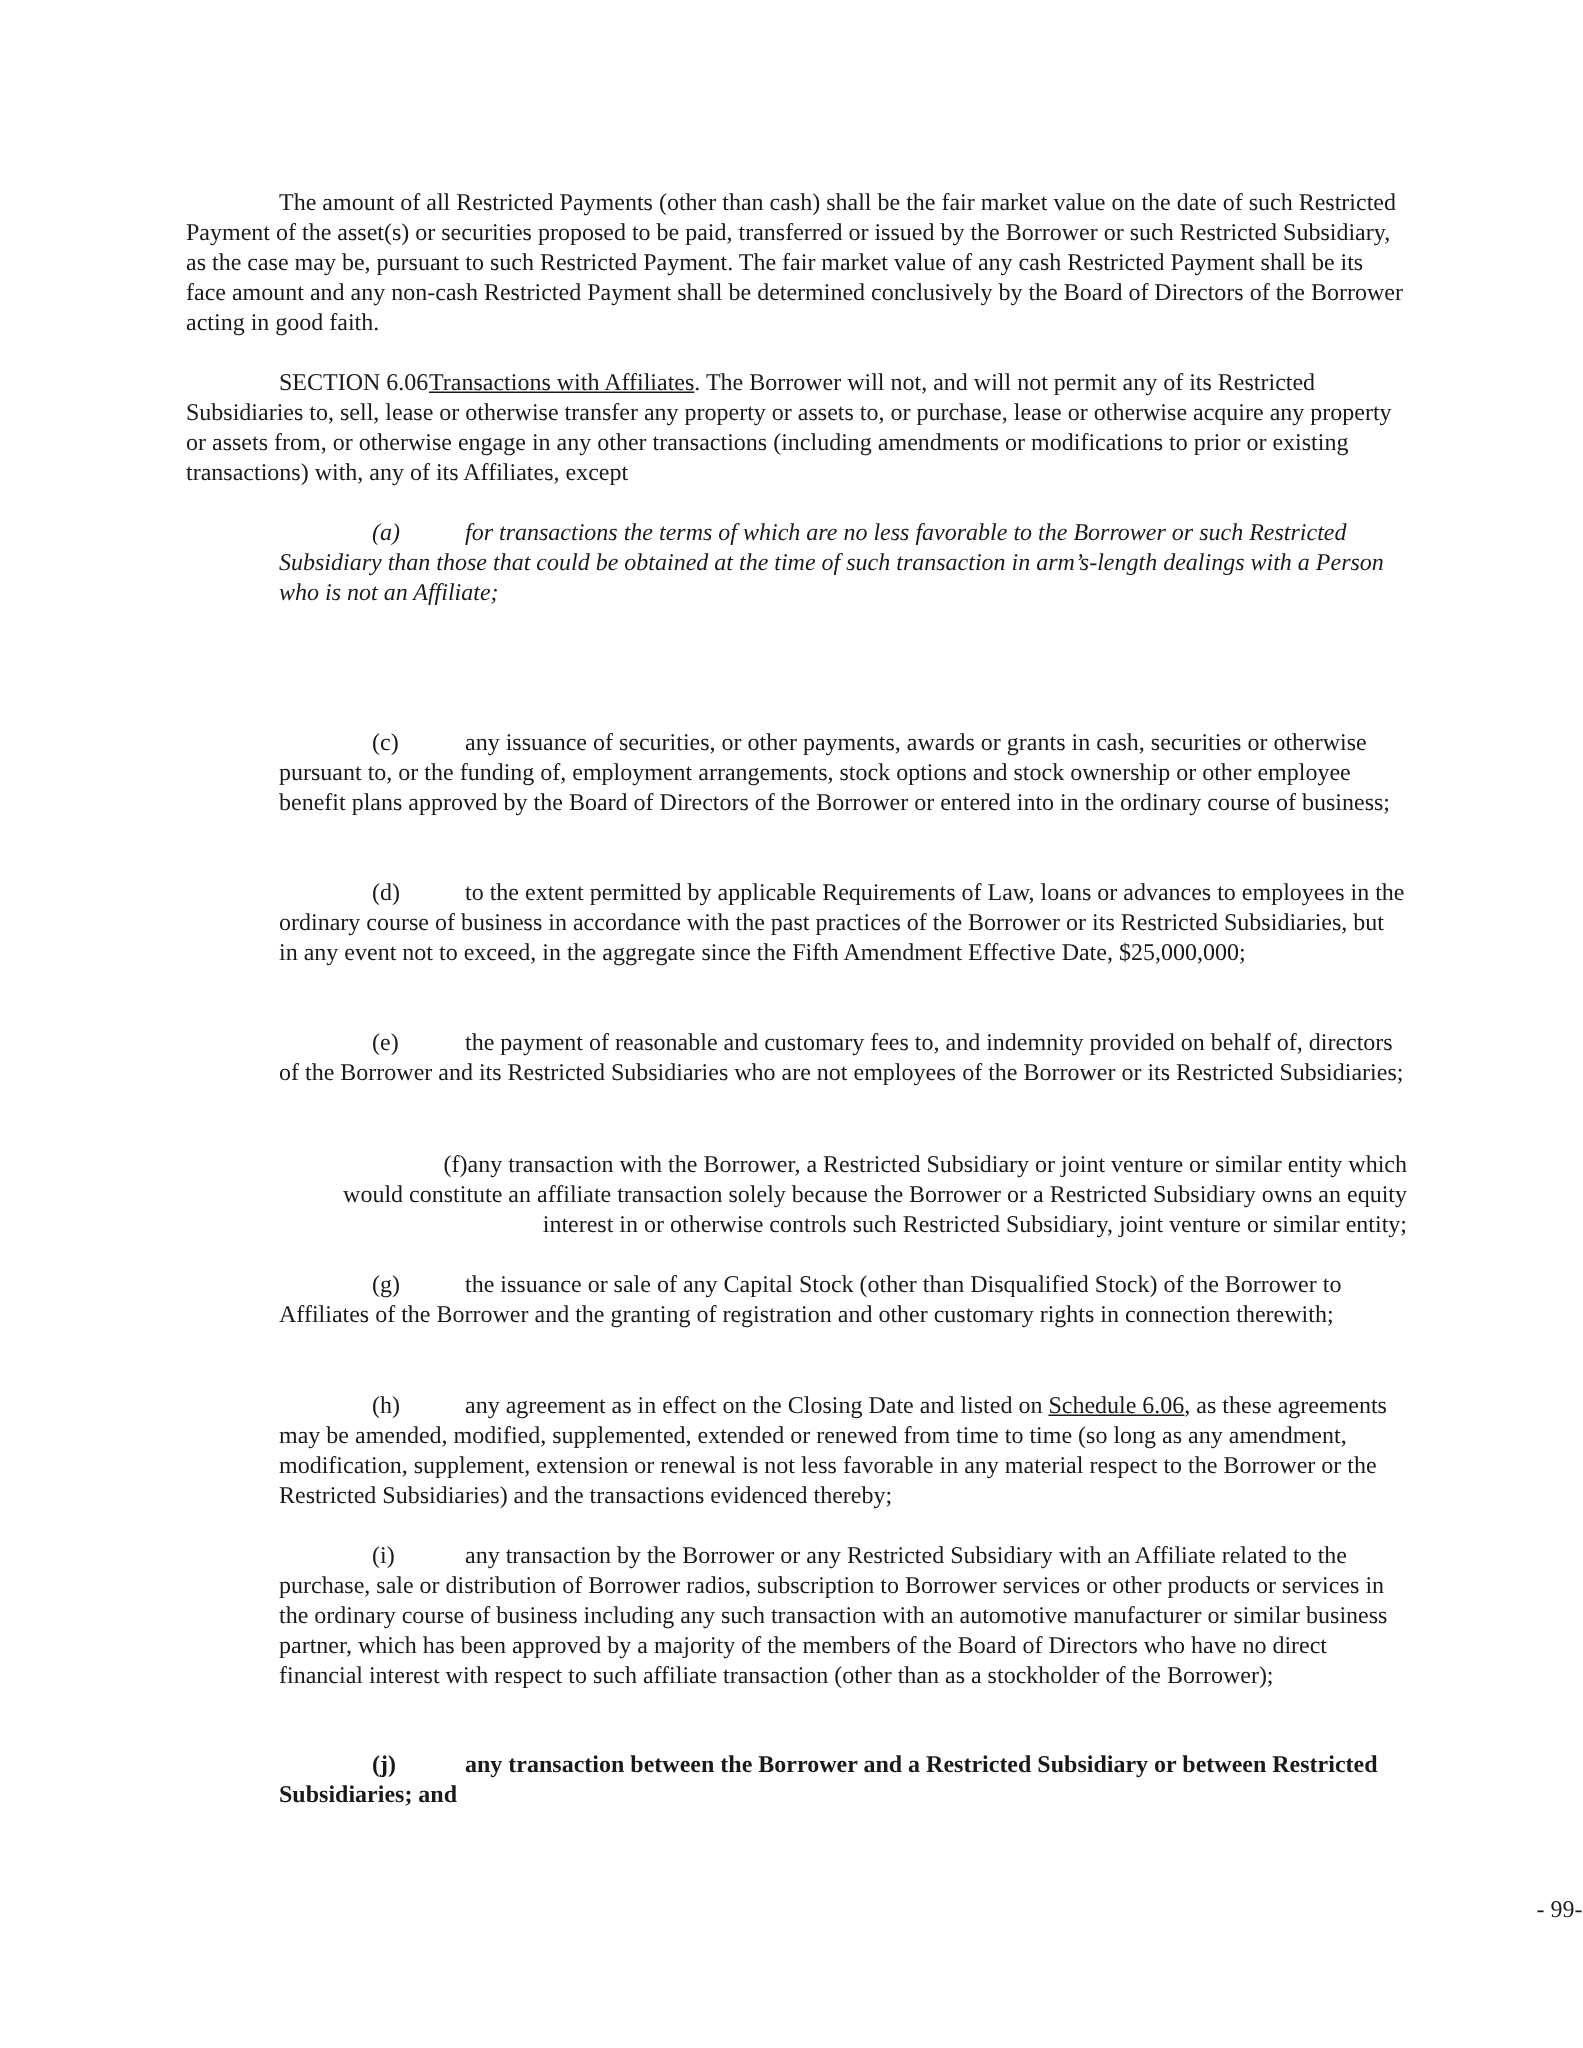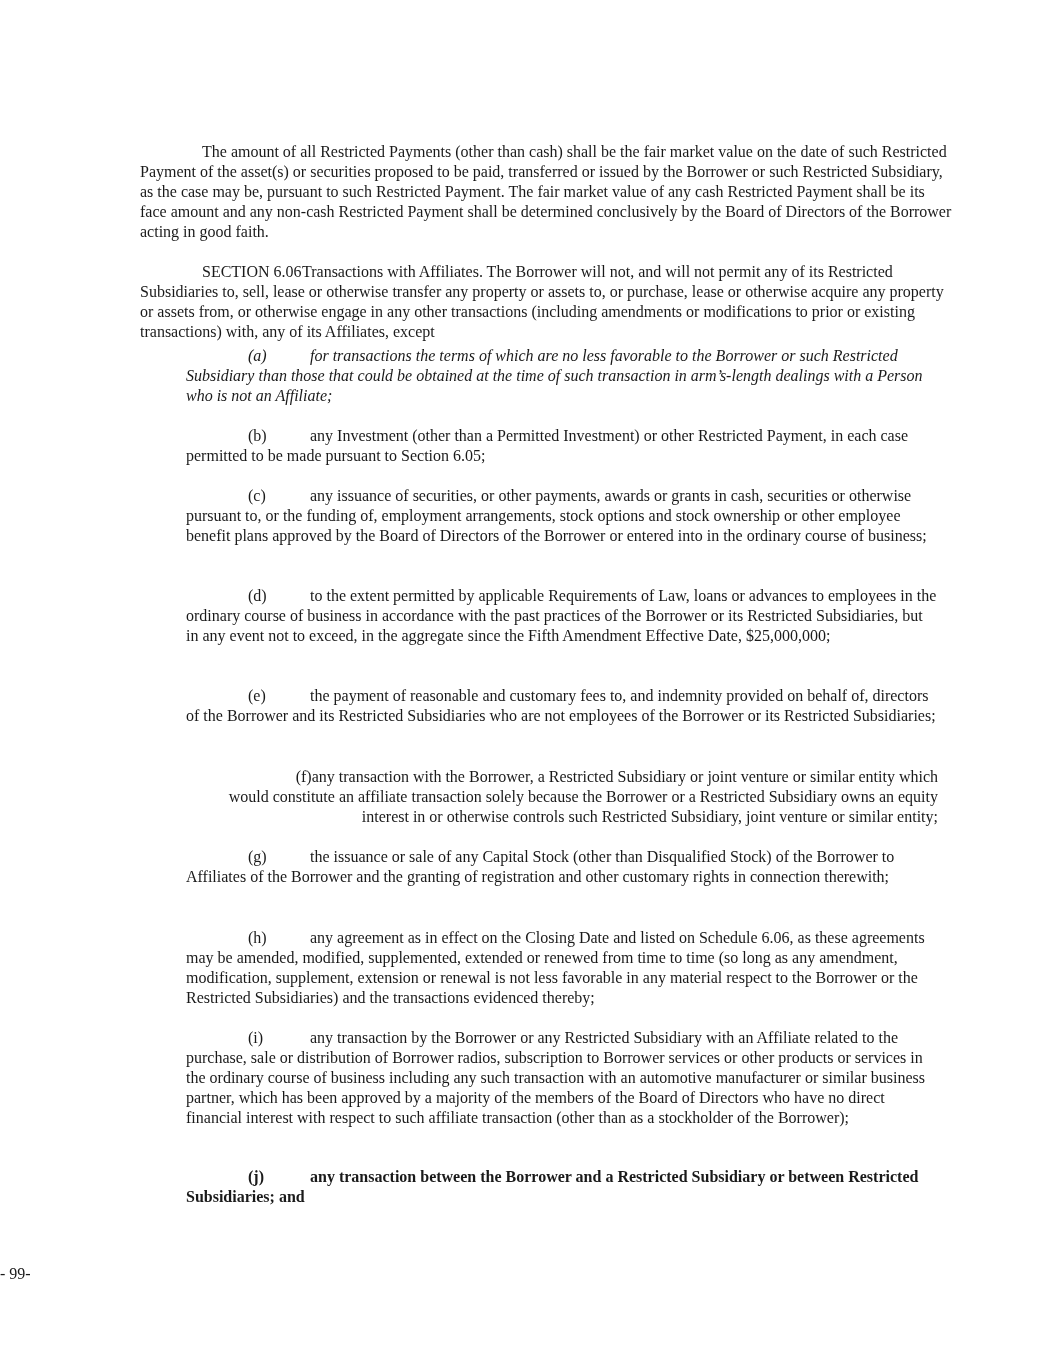--- a/index.html
+++ b/index.html
@@ -19,21 +19,21 @@
     }
     .page {
       position: absolute;
       left: 0;
       top: 0;
       width: 1055px;
       height: 1365px;
     }
     .para {
       position: absolute;
-      margin: 16px;
+      margin: 0;
       text-align: left;
       text-indent: 62px;
     }
     .para.top {
       left: 124px;
       width: 812px;
     }
     .item {
       position: absolute;
       left: 186px;
@@ -45,41 +45,41 @@
       display: inline-block;
       width: 62px;
       text-indent: 0;
     }
     .sec-num {
       display: inline-block;
       width: 100px;
       text-indent: 0;
     }
     .u {
+      text-decoration: underline;
     }
     .page-number {
       position: absolute;
       top: 1264px;
       left: 0;
       width: 1055px;
-      text-align: left;
+      text-align: right;
     }
   </style>
 </head>
 <body>
 
 <div class="page">
 
   <p class="para top" style="top:126px;">The amount of all Restricted Payments (other than cash) shall be the fair market value on the date of such Restricted Payment of the asset(s) or securities proposed to be paid, transferred or issued by the Borrower or such Restricted Subsidiary, as the case may be, pursuant to such Restricted Payment.  The fair market value of any cash Restricted Payment shall be its face amount and any non-cash Restricted Payment shall be determined conclusively by the Board of Directors of the Borrower acting in good faith.</p>
 
   <p class="para top" style="top:246px;"><span class="sec-num">SECTION 6.06</span><span class="u">Transactions with Affiliates</span><span>.</span><span>  The Borrower will not, and will not permit any of its Restricted Subsidiaries to, sell, lease or otherwise transfer any property or assets to, or purchase, lease or otherwise acquire any property or assets from, or otherwise engage in any other transactions (including amendments or modifications to prior or existing transactions) with, any of its Affiliates, except</span></p>
 
   <p class="item" style="top:346px;font-style:italic;"><span class="label">(a)</span><span>for transactions the terms of which are no less favorable to the Borrower or such Restricted Subsidiary than those that could be obtained at the time of such transaction in arm’s-length dealings with a Person who is not an Affiliate;</span></p>
 
-  <p class="item" style="top:426px;"><span class="label">(b)</span><span>any Investment (other than a Permitted Investment) or other Restricted Payment, in each case permitted to be made pursuant to Section 6.05;</span></p>
 
   <p class="item" style="top:486px;"><span class="label">(c)</span><span>any issuance of securities, or other payments, awards or grants in cash, securities or otherwise pursuant to, or the funding of, employment arrangements, stock options and stock ownership or other employee benefit plans approved by the Board of Directors of the Borrower or entered into in the ordinary course of business;</span></p>
 
   <p class="item" style="top:586px;font-family:Liberation Serif, serif;"><span class="label">(d)</span><span>to the extent permitted by applicable Requirements of Law, loans or advances to employees in the ordinary course of business in accordance with the past practices of the Borrower or its Restricted Subsidiaries, but in any event not to exceed, in the aggregate since the Fifth Amendment Effective Date, $25,000,000;</span></p>
 
   <p class="item" style="top:686px;"><span class="label">(e)</span><span>the payment of reasonable and customary fees to, and indemnity provided on behalf of, directors of the Borrower and its Restricted Subsidiaries who are not employees of the Borrower or its Restricted Subsidiaries;</span></p>
 
   <p class="item" style="top:767px;text-align:right;"><span class="label">(f)</span><span>any transaction with the Borrower, a Restricted Subsidiary or joint venture or similar entity which would constitute an affiliate transaction solely because the Borrower or a Restricted Subsidiary owns an equity interest in or otherwise controls such Restricted Subsidiary, joint venture or similar entity;</span></p>
 
   <p class="item" style="top:847px;"><span class="label">(g)</span><span>the issuance or sale of any Capital Stock (other than Disqualified Stock) of the Borrower to Affiliates of the Borrower and the granting of registration and other customary rights in connection therewith;</span></p>

